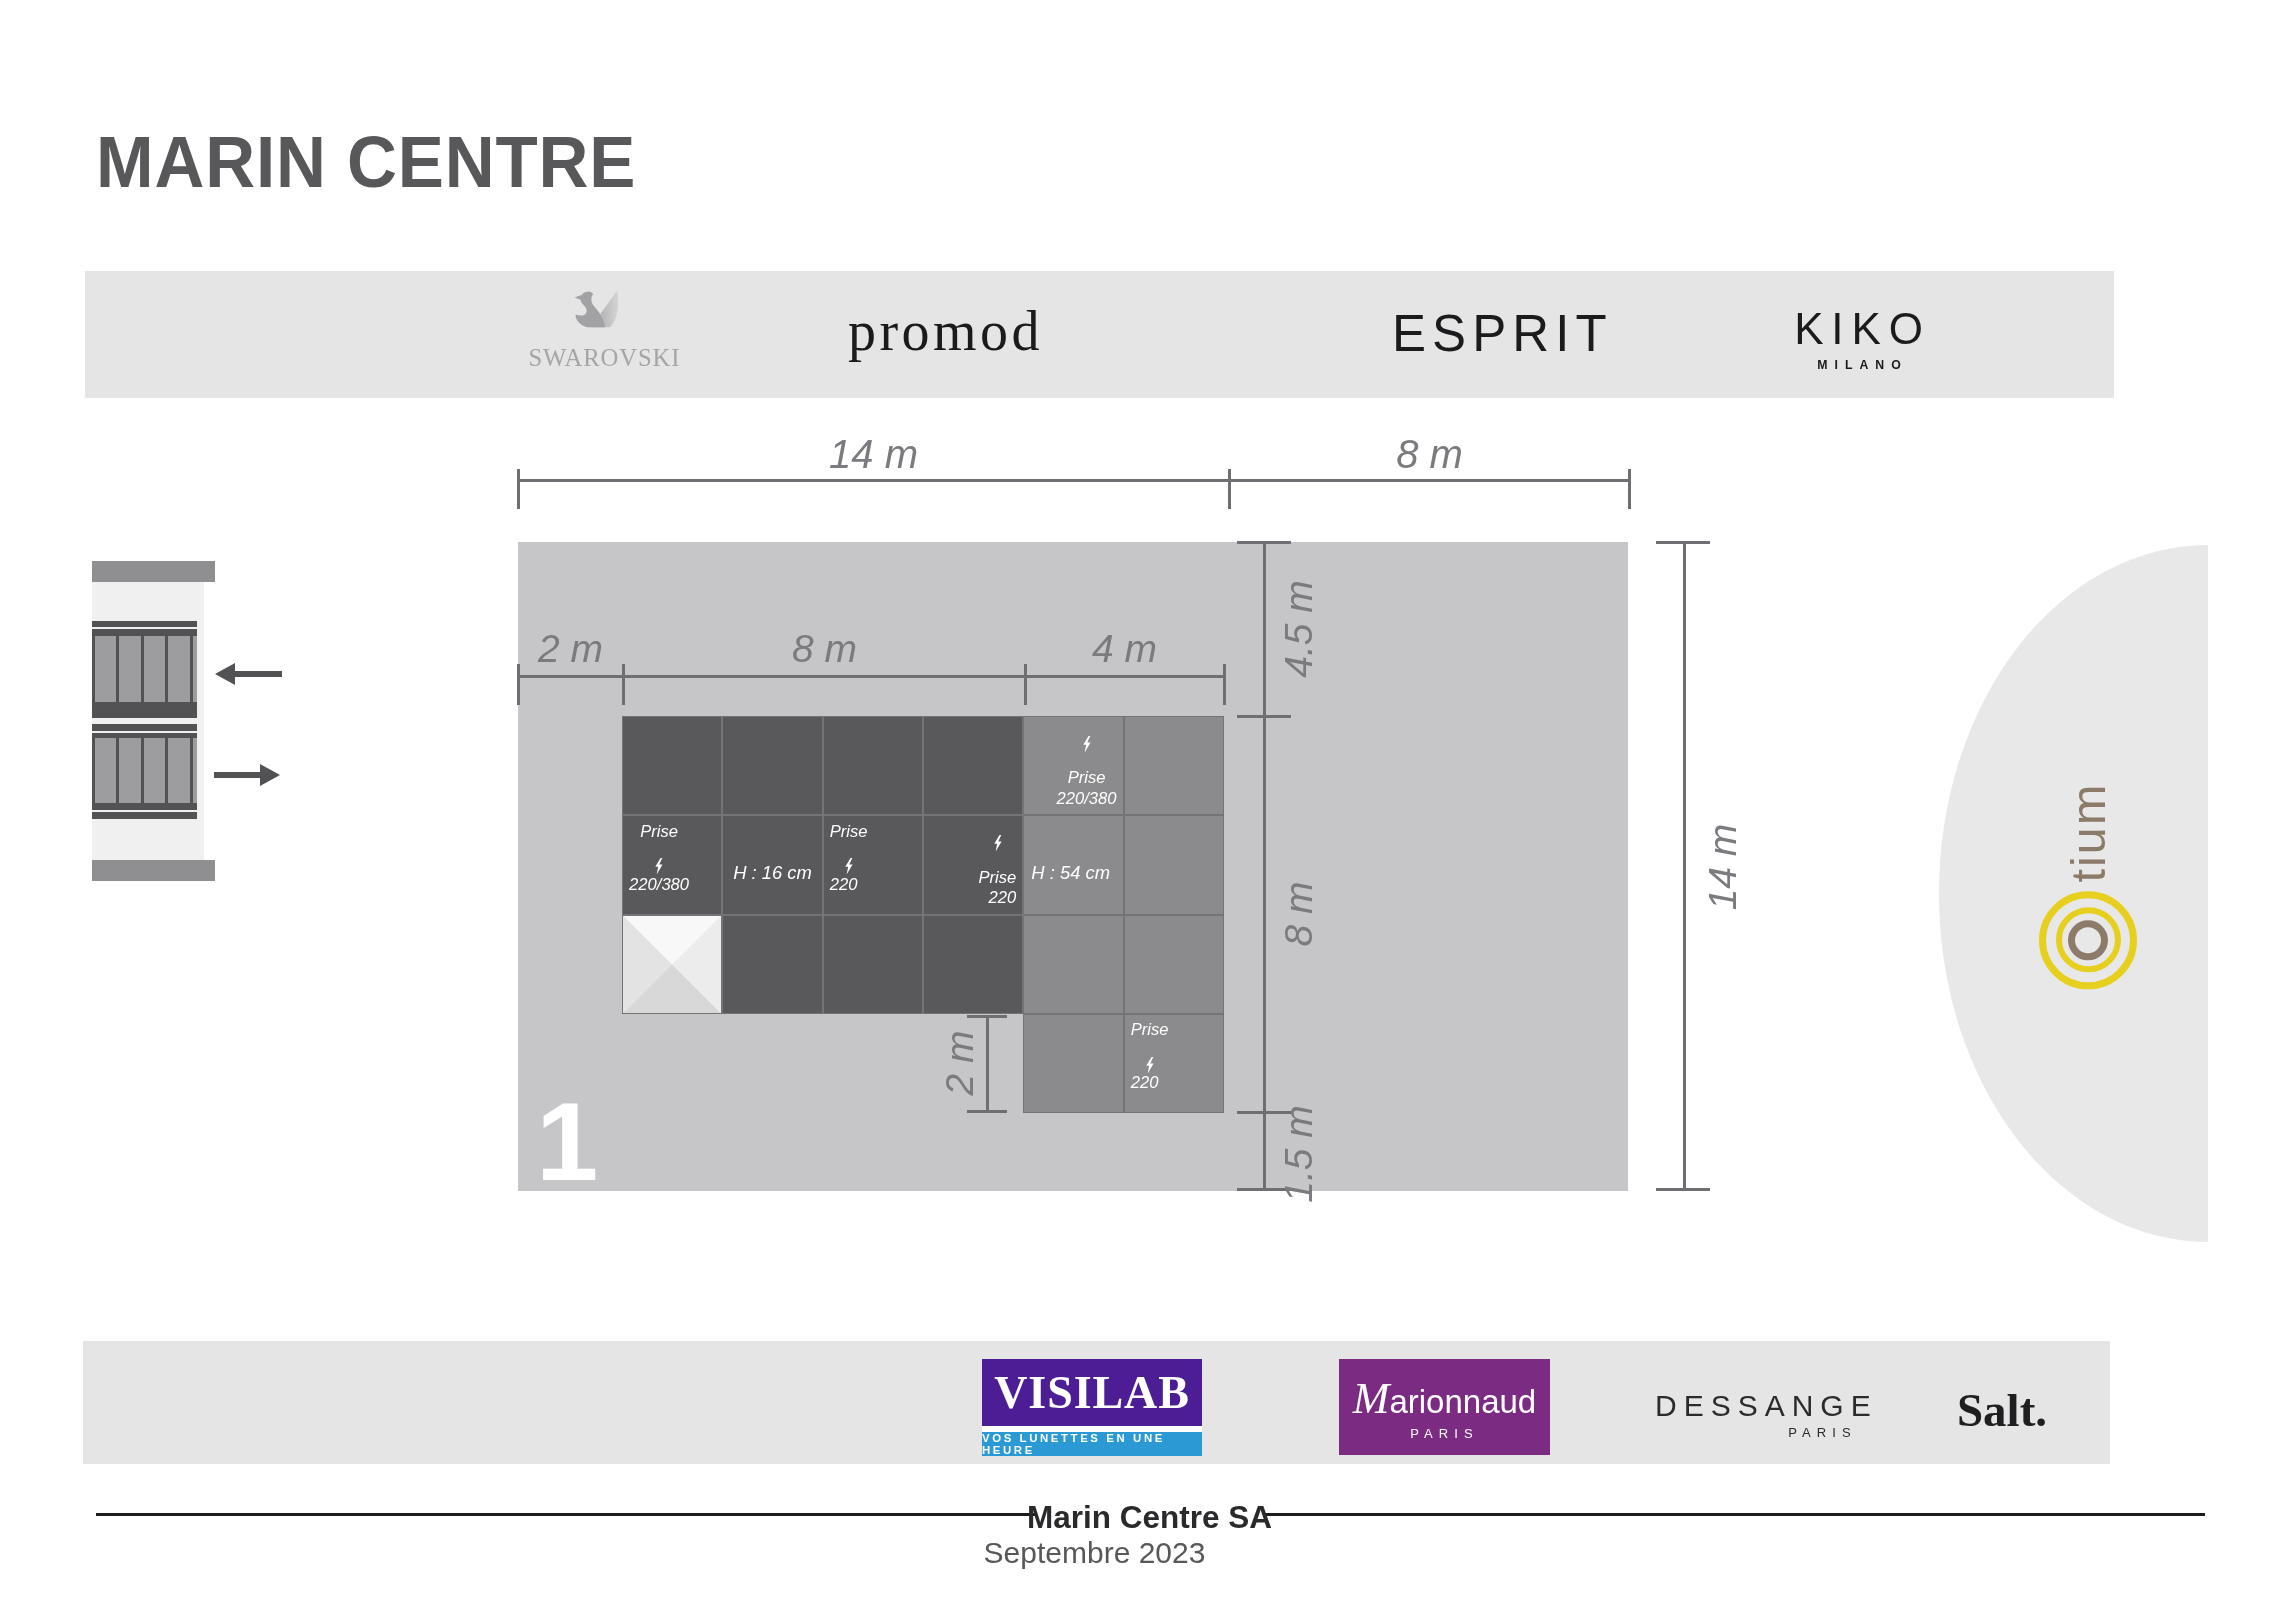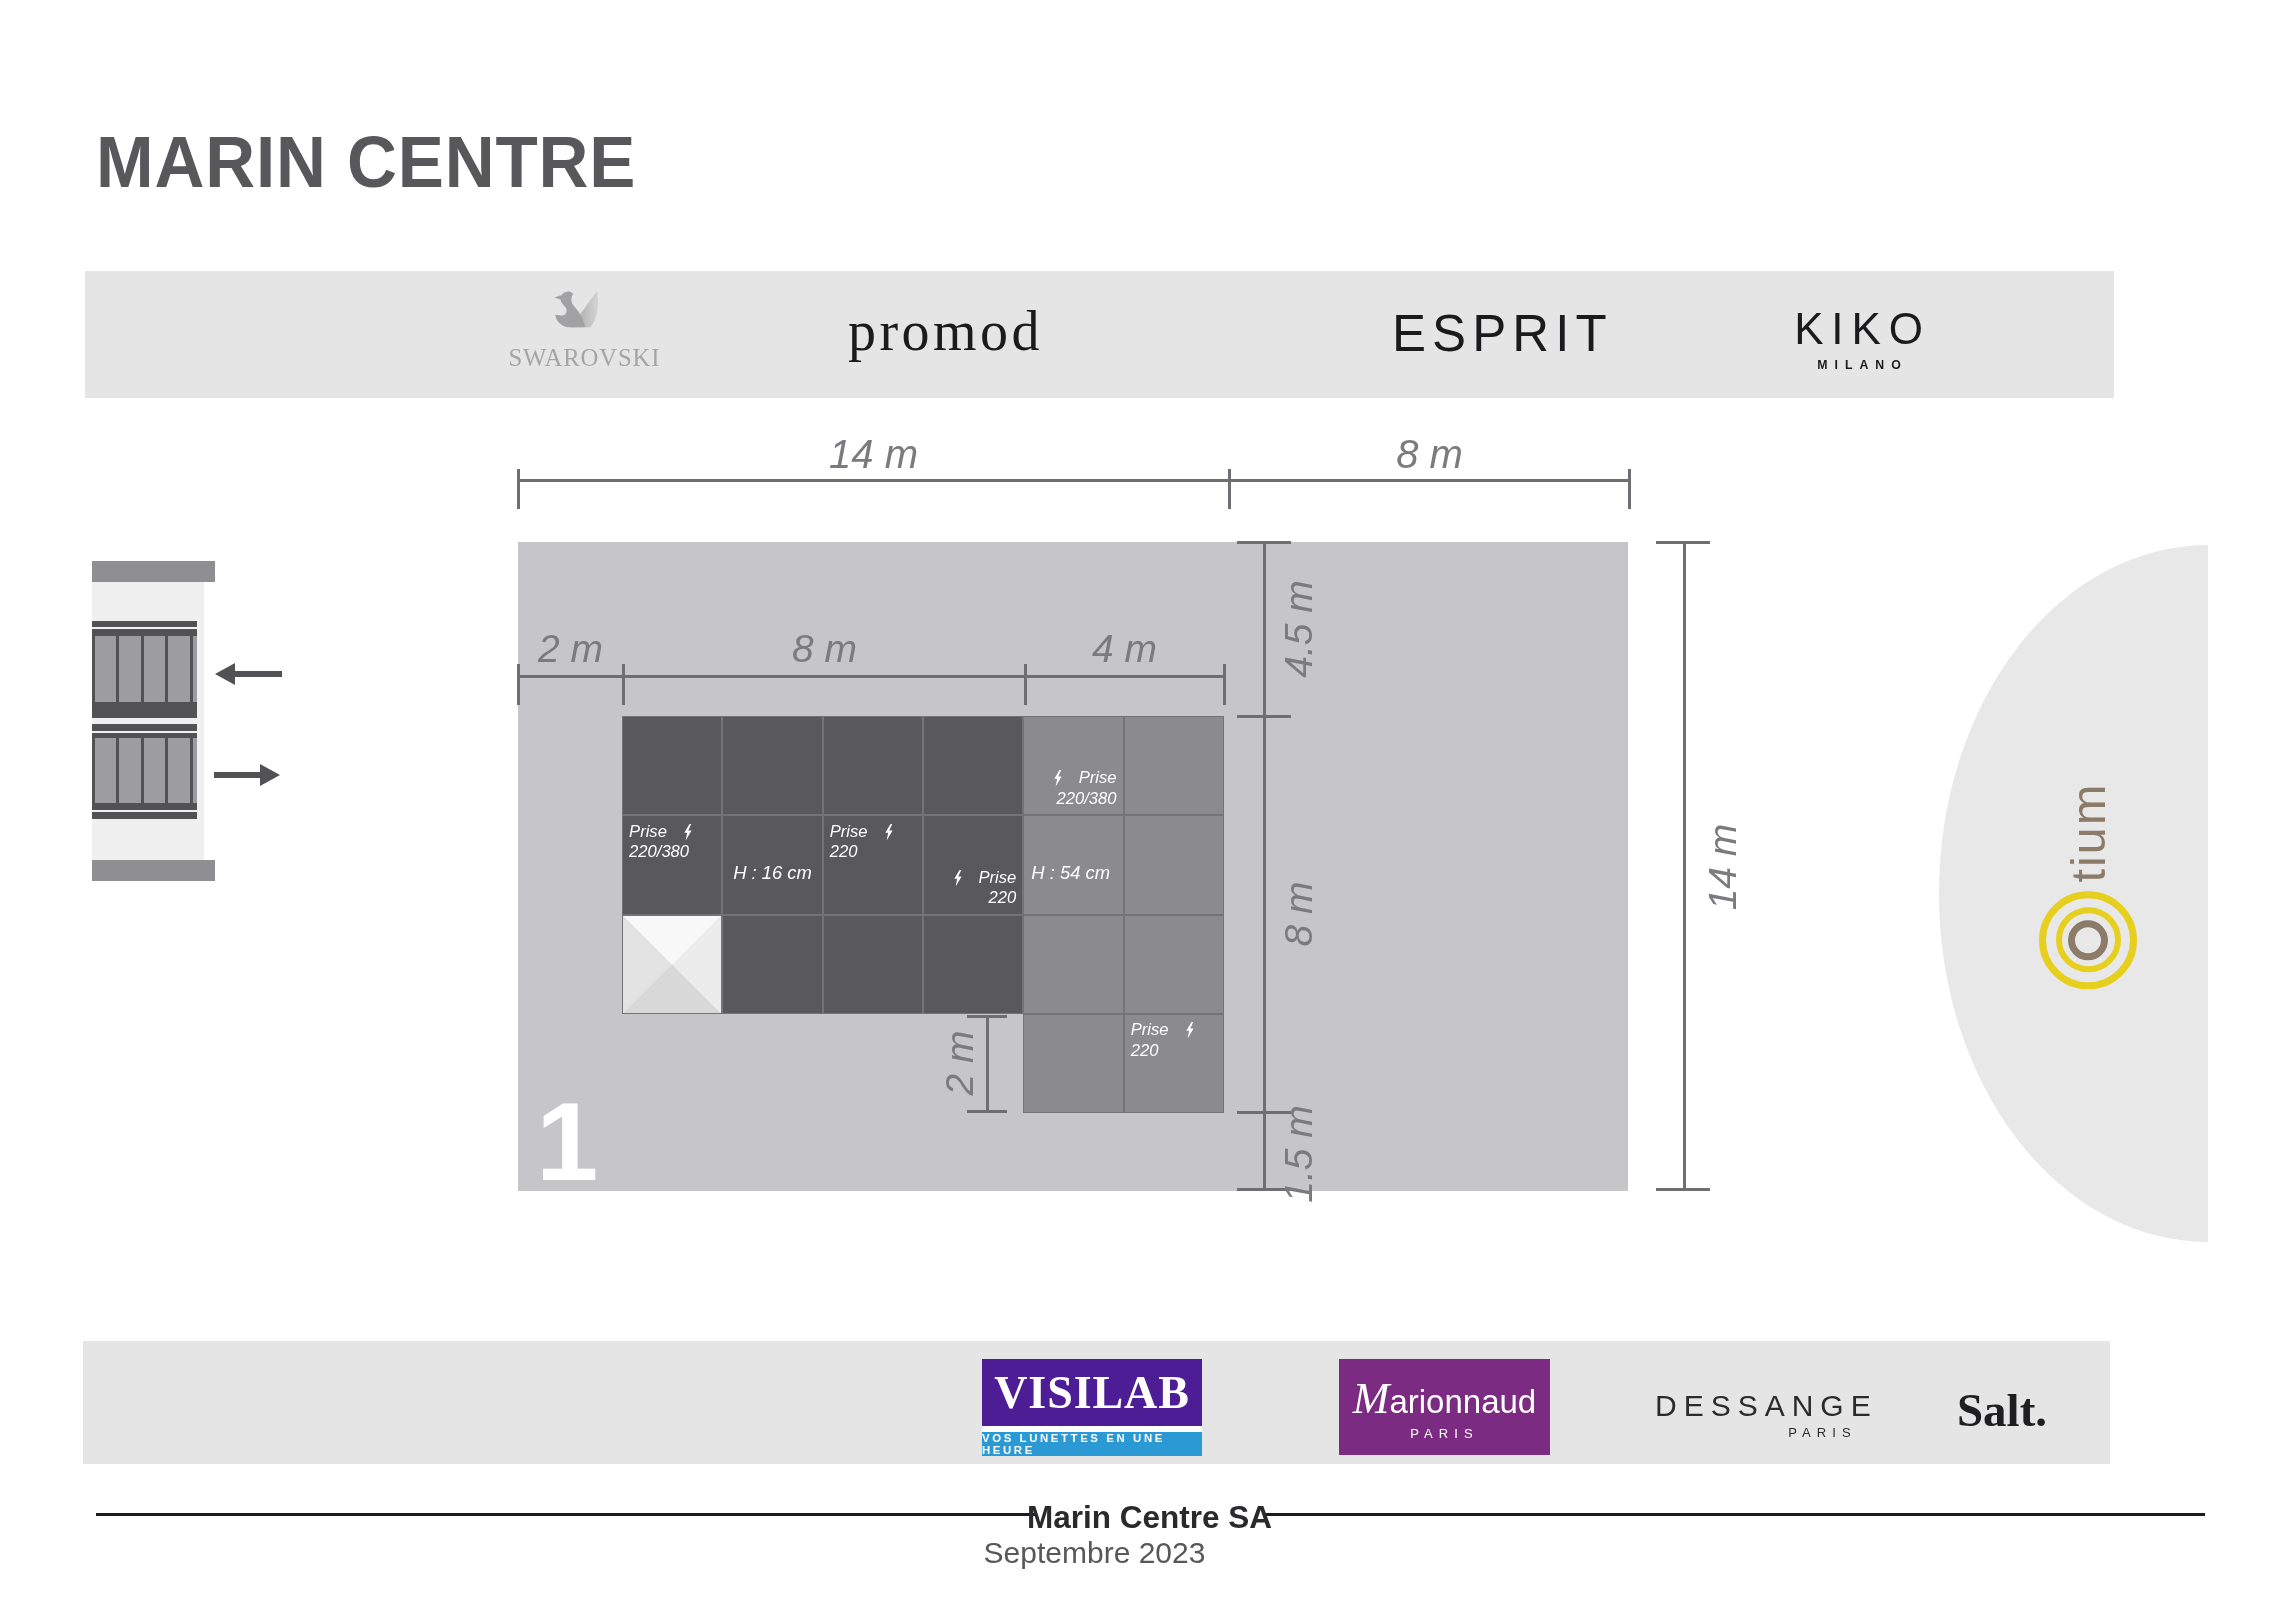--- a/index.html
+++ b/index.html
@@ -47,21 +47,21 @@
   
   #grid{left:622px;top:716px;width:602px;height:397px;display:grid;
         grid-template-columns:repeat(6,1fr);grid-template-rows:repeat(4,1fr);}
   .cell{position:relative;border:1.3px solid #747478;}
   .cell.dark{background:#59595b;}
   .cell.light{background:#8b8b8d;}
   .cell.none{border:none;background:transparent;}
   .cell.pyramid{background:conic-gradient(from 45deg at 50% 50%,
       #ececec 0deg 90deg,#d8d8d9 90deg 180deg,#e3e3e4 180deg 270deg,#f8f8f8 270deg 360deg);}
   .lbl{position:absolute;color:#ffffff;font-style:italic;font-size:16.6px;line-height:1.25;}
-  .lbl .lline{display:flex;align-items:center;gap:16px;}
+  .lbl .lline{display:flex;align-items:center;gap:16px;flex-direction:column;}
   .lbl.tl{left:6.1px;top:5.3px;text-align:left;}
   .lbl.br{right:6.1px;bottom:4.4px;text-align:right;}
   .lbl.br .lline{justify-content:flex-end;}
   .hlbl{position:absolute;color:#ffffff;font-style:italic;font-size:18.4px;white-space:nowrap;}
   .bolt{width:9.6px;height:16.6px;}
 
   
   #escalator{left:92px;top:561px;width:123px;height:341px;}
   .esc-cap{position:absolute;left:0;width:123px;height:21px;background:#8f8f92;}
   #esc-body{position:absolute;left:0;top:21px;width:112px;height:278px;background:#f0f0f1;}
@@ -117,21 +117,21 @@
       font-size:30px;color:#58585a;}
 </style>
 </head>
 <body>
 
 <div id="page">
 
   <div class="abs" id="title">MARIN CENTRE</div>
 
   <div class="abs banner" id="top-banner">
-    <div class="brand" id="swarovski" style="left:420px;top:17.5px;">
+    <div class="brand" id="swarovski" style="left:440px;top:17.5px;">
       <svg width="56" height="51" viewBox="0 0 64 60">
         <defs>
           <linearGradient id="wingfade" x1="0" y1="0" x2="1" y2="0">
             <stop offset="0" stop-color="#a2a2a4"></stop>
               <stop offset="1" stop-color="#a2a2a4" stop-opacity="0.25"></stop>
           </linearGradient>
         </defs>
         <path fill="#a2a2a4" d="M25 3 C18 3 14 8 15 13 C16 18 21 20 22 24 C23 29 19 32 13 31 L9 30 C9 37 15 43 23 45 L44 45 C41 31 35 25 30 19 C27 15 27 9 30 6 C28 4 27 3 25 3 Z"></path>
         <path fill="#a2a2a4" d="M16 7 L8 10 L16 13 Z"></path>
         <path fill="url(#wingfade)" d="M27 45 L58 2 C61 19 59 34 50 45 Z"></path>

